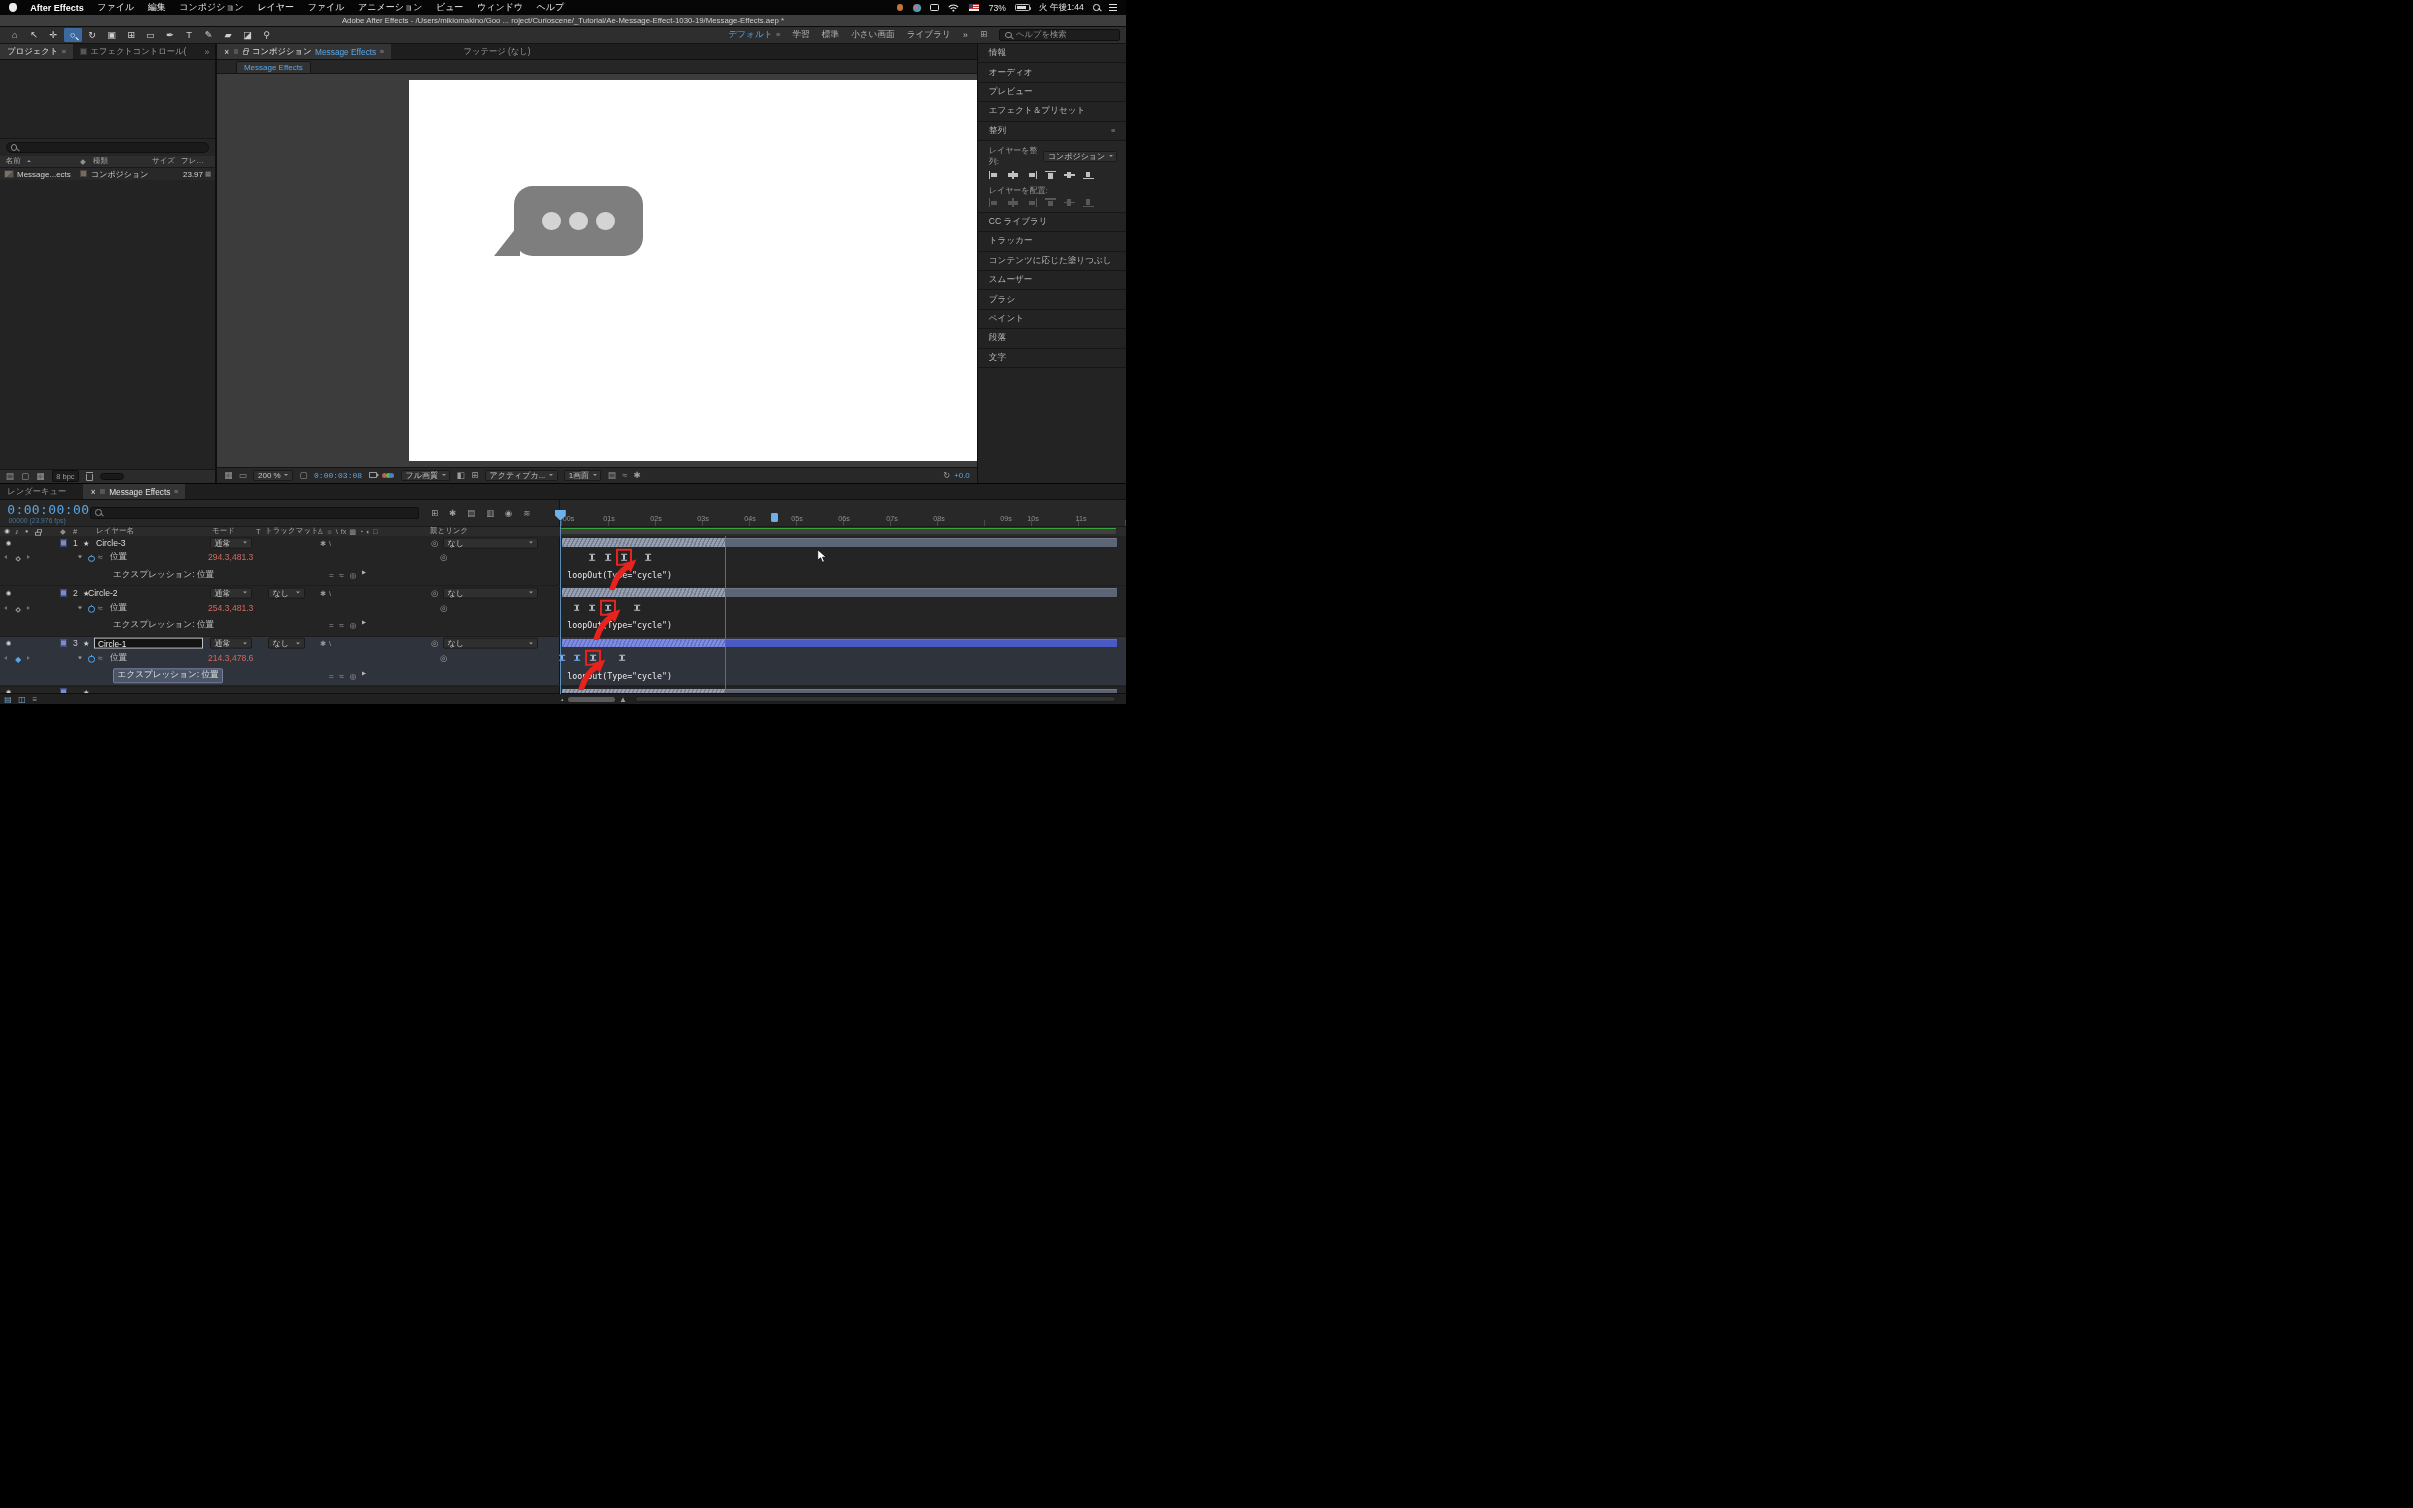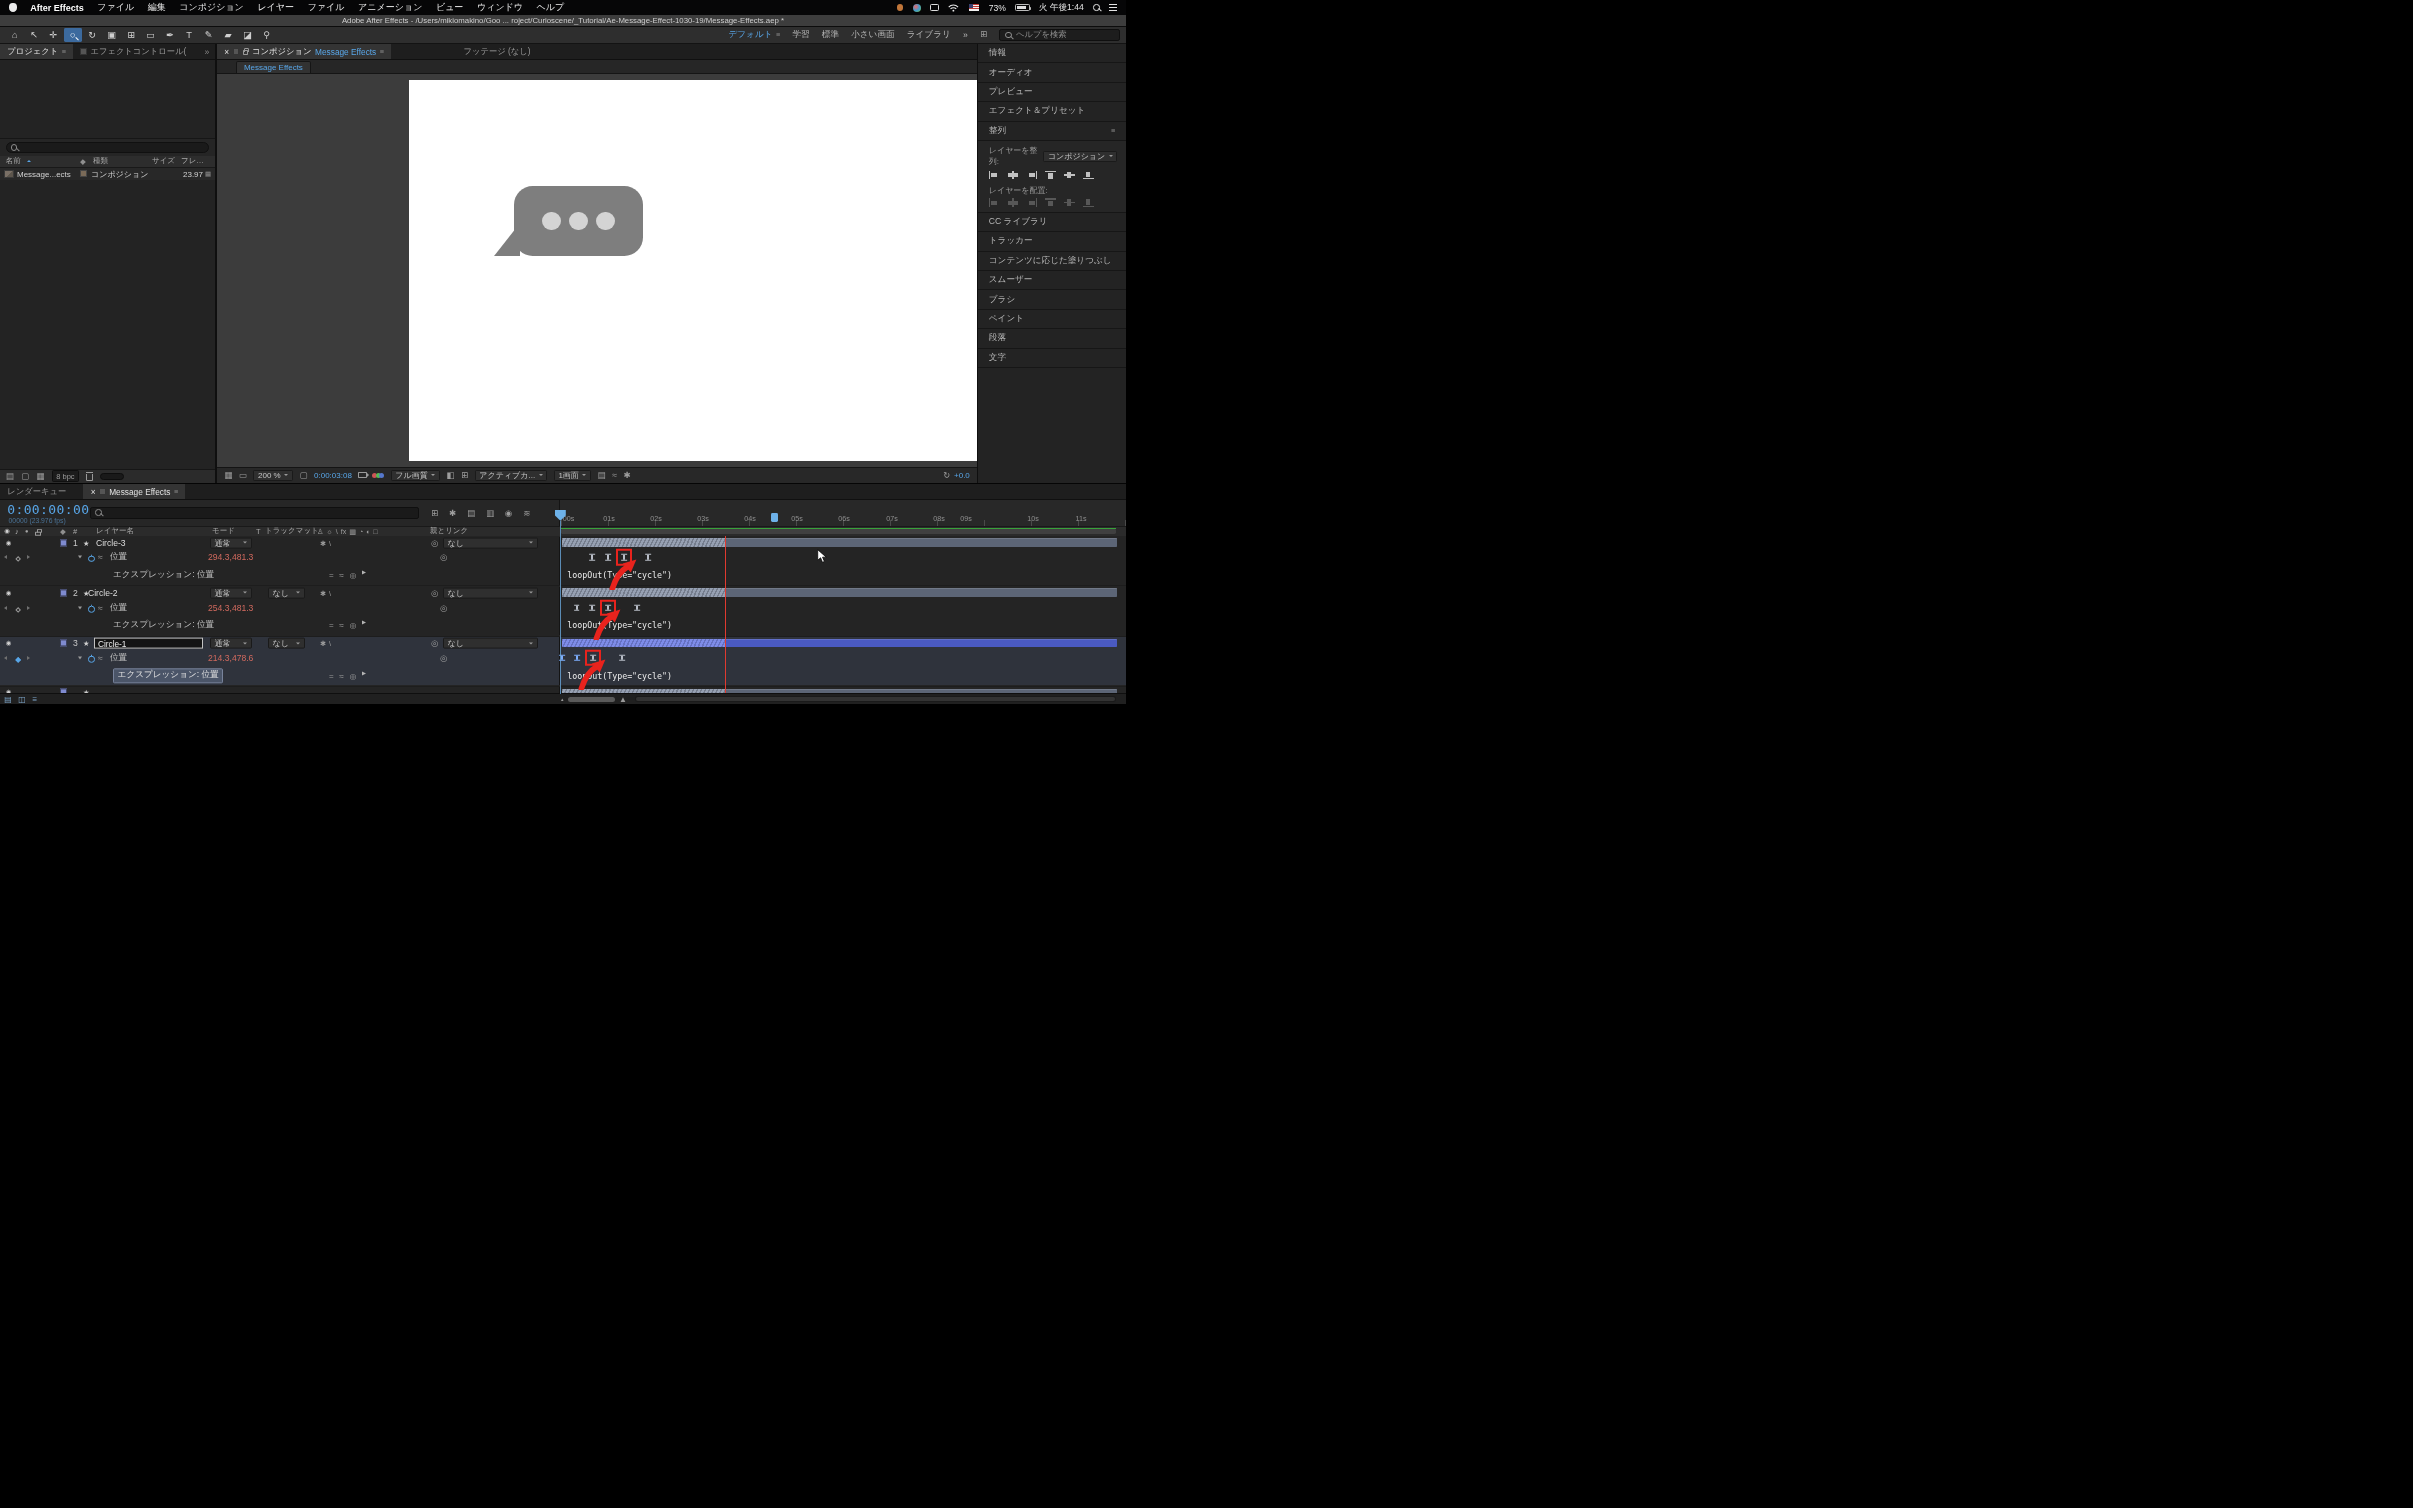--- a/index.html
+++ b/index.html
@@ -165,21 +165,21 @@
 .htrack{position:absolute;left:635px;right:10px;top:2.9px;height:5.7px;background:#1a1a1a;border-radius:2.9px}
 .htrack i{position:absolute;inset:0.7px;background:#333;border-radius:2.9px;display:block}
 .cti{position:absolute;left:555px;top:26px;width:10.8px;height:10.8px;background:#6db1e8;clip-path:polygon(0 0,100% 0,100% 50%,50% 100%,0 50%);z-index:7}
 .cti-line{position:absolute;left:560px;top:37px;width:1.4px;height:173px;background:rgba(110,175,230,.75);z-index:6}
 .wa-end{position:absolute;left:771px;top:29px;width:6.5px;height:8.6px;background:#6db1e8;border-radius:1.4px;z-index:7}
 .playhead{position:absolute;left:725px;top:52px;width:1.4px;height:157px;background:#e03a30;z-index:6}
 .redarrow{position:absolute;width:40px;height:32px;z-index:9}
 .ar1{left:602px;top:21.5px}.ar2{left:586px;top:21.5px}.ar3{left:571px;top:21.5px}
 .cursor{position:absolute;left:817px;top:65px;z-index:20}
 .partial{position:relative;height:8.6px;overflow:hidden}
-.mono{font-family:Liberation Sans, sans-serif}
+.mono{font-family:Liberation Mono, monospace}
 .swic{display:inline-flex;gap:2.9px;color:#9e9e9e;font-size:7.2px}
 </style>
 </head>
 <body>
 
 <div class="screen">
 
   <div class="menubar">
     <div class="mb-left">
       <span class="apple"></span>
@@ -477,21 +477,21 @@
       <span class="ruler-ticks"></span>
       <span class="rlab" style="left:8.6px">00s</span>
       <span class="rlab" style="left:49px">01s</span>
       <span class="rlab" style="left:96px">02s</span>
       <span class="rlab" style="left:143px">03s</span>
       <span class="rlab" style="left:190px">04s</span>
       <span class="rlab" style="left:237px">05s</span>
       <span class="rlab" style="left:284px">06s</span>
       <span class="rlab" style="left:332px">07s</span>
       <span class="rlab" style="left:379px">08s</span>
-      <span class="rlab" style="left:406px">09s</span>
+      <span class="rlab" style="left:446px">09s</span>
       <span class="rlab" style="left:473px">10s</span>
       <span class="rlab" style="left:521px">11s</span>
     </div>
 
     <div class="tl-cols">
       <span class="hc eye" style="left:4.3px">◉</span>
       <span class="hc" style="left:15px">♪</span>
       <span class="hc" style="left:25px;font-size:5.7px">●</span>
       <span class="hc lockic" style="left:35px"></span>
       <span class="hc" style="left:60px;color:#8f8f8f">◆</span>

